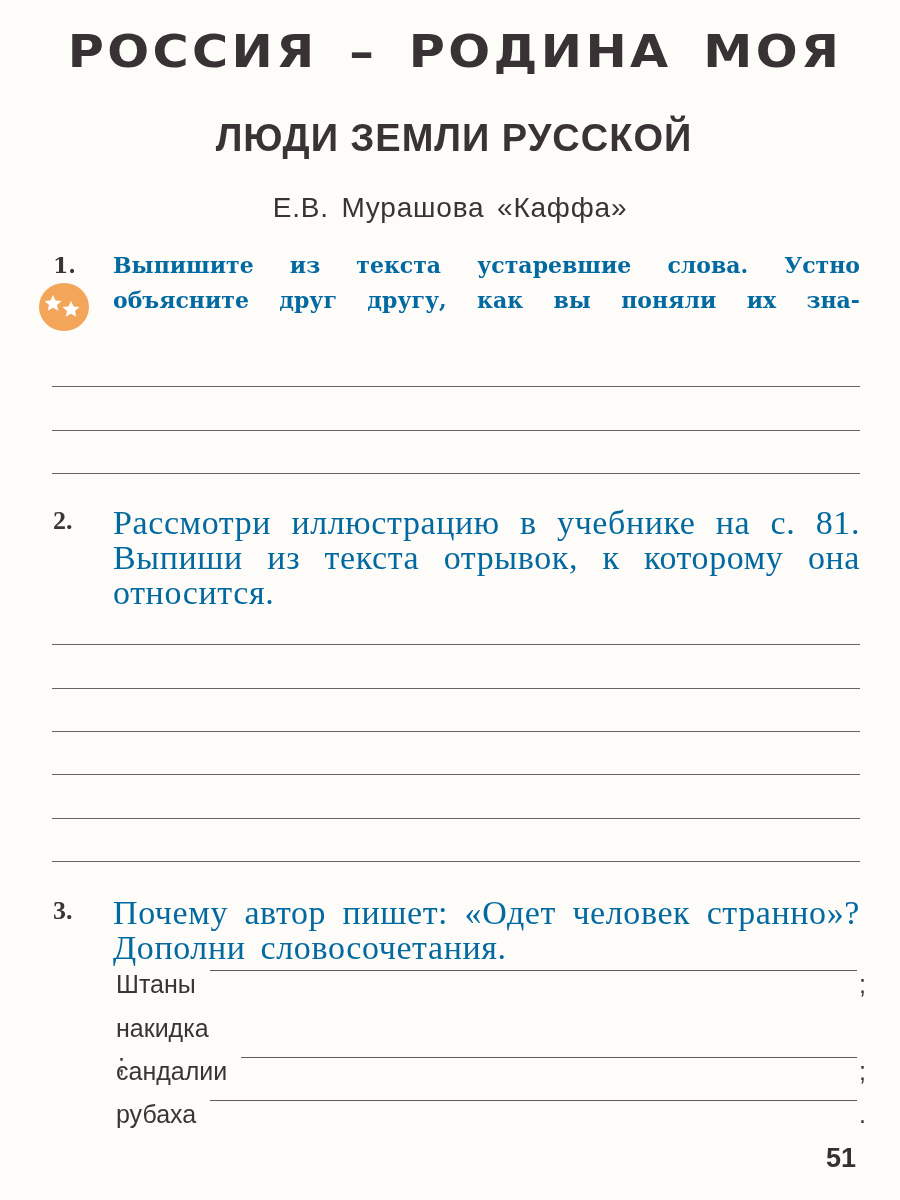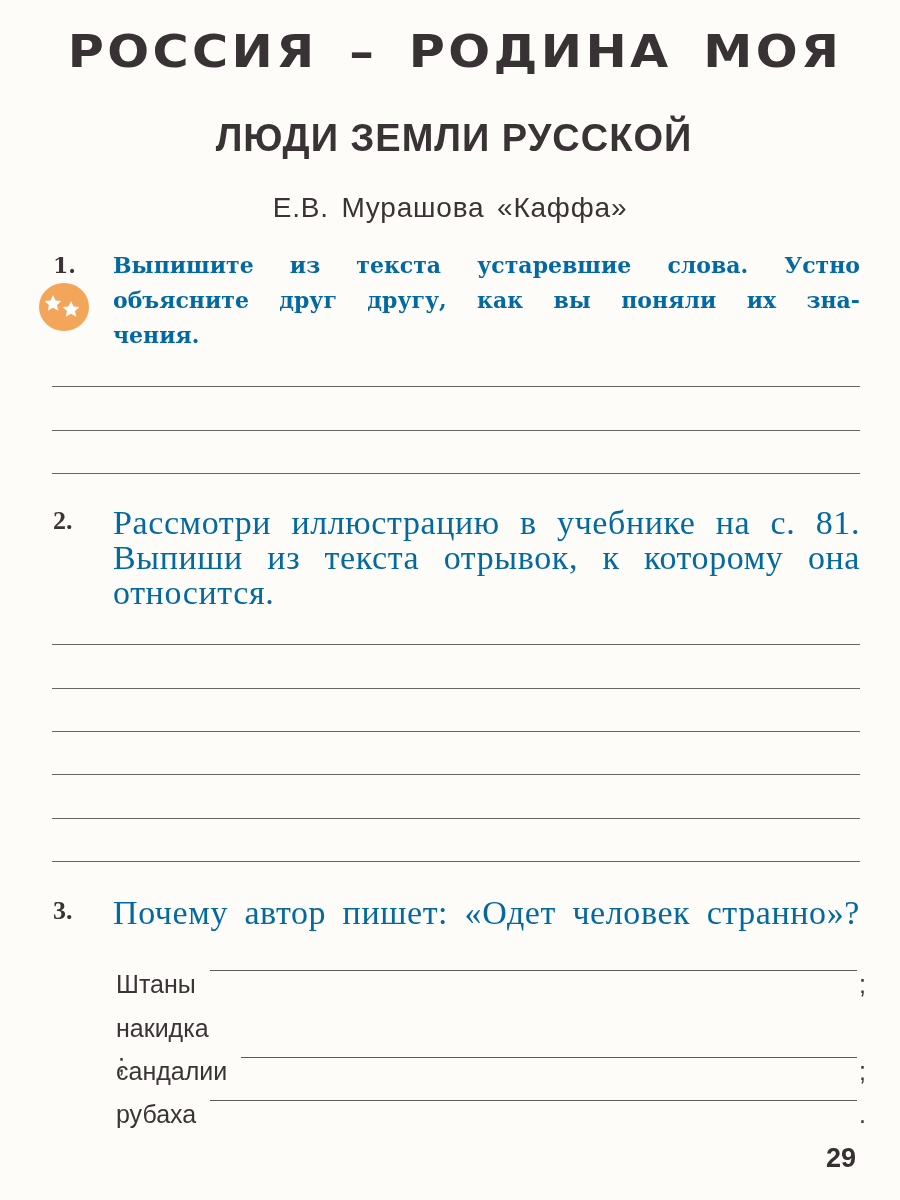--- a/index.html
+++ b/index.html
@@ -146,21 +146,20 @@
 <div class="abs task-num" style="top:252px;">1.</div>
 <div class="abs badge">
   <svg width="50" height="48" viewBox="0 0 50 48">
     <polygon fill="#ffffff" points="14,12 16.6,17.5 22.5,18.1 18,22 19.3,27.8 14,24.8 8.7,27.8 10,22 5.5,18.1 11.4,17.5"></polygon>
     <polygon fill="#ffffff" points="32,18 34.6,23.5 40.5,24.1 36,28 37.3,33.8 32,30.8 26.7,33.8 28,28 23.5,24.1 29.4,23.5"></polygon>
   </svg>
 </div>
 <div class="abs task-text bold" style="top:248px;">
   <span class="ln">Выпишите из текста устаревшие слова. Устно</span>
   <span class="ln">объясните друг другу, как вы поняли их зна-</span>
-  <span class="ln last">чения.</span>
 </div>
 
 <div class="abs write-line" style="top:386px;"></div>
 <div class="abs write-line" style="top:430px;"></div>
 <div class="abs write-line" style="top:473px;"></div>
 
 <div class="abs task-num condensed" style="top:506px;">2.</div>
 <div class="abs task-text condensed" style="top:505px;">
   <span class="ln">Рассмотри иллюстрацию в учебнике на с. 81.</span>
   <span class="ln">Выпиши из текста отрывок, к которому она</span>
@@ -170,20 +169,21 @@
 <div class="abs write-line" style="top:644px;"></div>
 <div class="abs write-line" style="top:688px;"></div>
 <div class="abs write-line" style="top:731px;"></div>
 <div class="abs write-line" style="top:774px;"></div>
 <div class="abs write-line" style="top:818px;"></div>
 <div class="abs write-line" style="top:861px;"></div>
 
 <div class="abs task-num condensed" style="top:896px;">3.</div>
 <div class="abs task-text condensed" style="top:895px;">
   <span class="ln">Почему автор пишет: «Одет человек странно»?</span>
+  <span class="ln last">Дополни словосочетания.</span>
 </div>
 
 <div class="abs fill-row" style="top:970px;">
   <span class="fill-label">Штаны</span>
   <span class="fill-blank"></span>
   <span class="fill-end">;</span>
 </div>
 <div class="abs fill-row" style="top:1014px;flex-direction:column;">
   <span class="fill-label">накидка</span>
   <span class="fill-blank"></span>
@@ -193,13 +193,13 @@
   <span class="fill-label">сандалии</span>
   <span class="fill-blank"></span>
   <span class="fill-end">;</span>
 </div>
 <div class="abs fill-row" style="top:1100px;">
   <span class="fill-label">рубаха</span>
   <span class="fill-blank"></span>
   <span class="fill-end">.</span>
 </div>
 
-<div class="abs page-num">29</div>
+<div class="abs page-num">51</div>
 
 </body></html>

